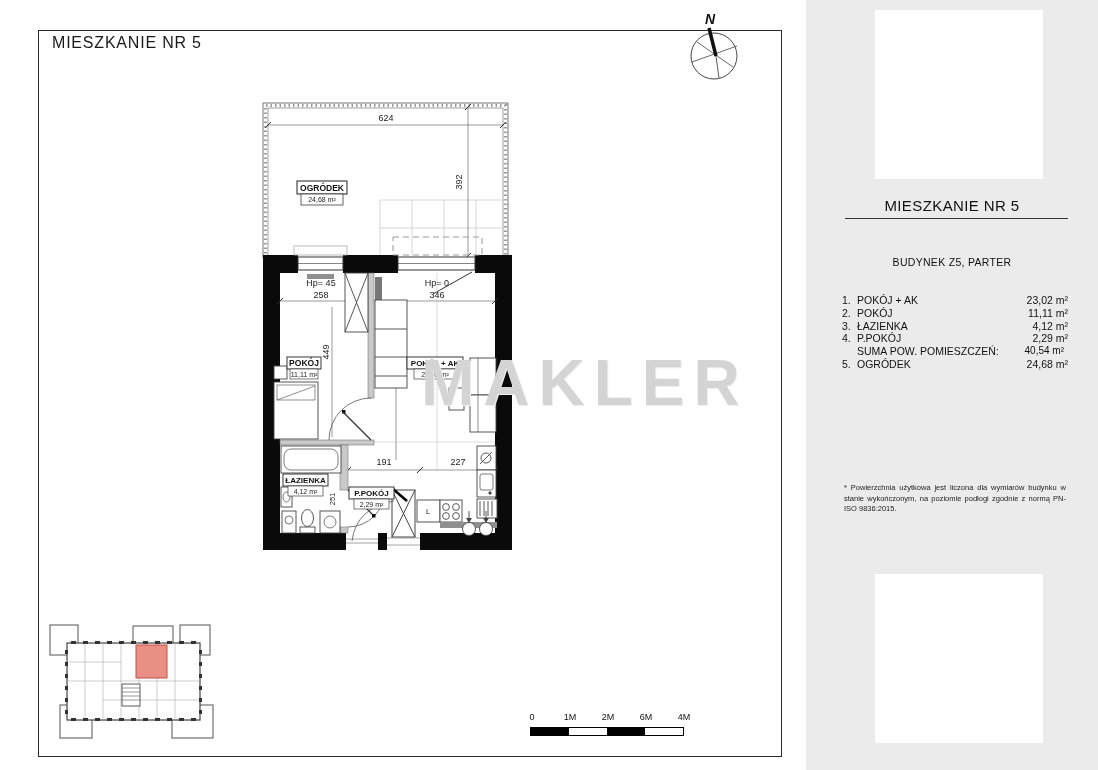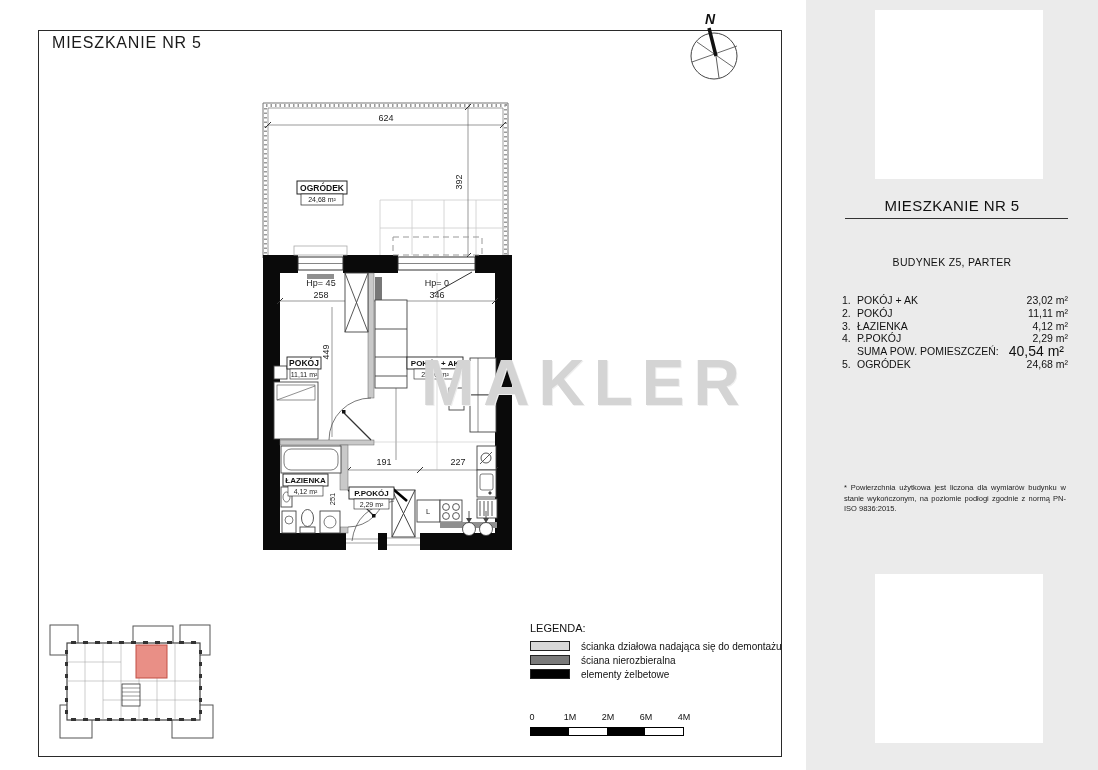--- a/index.html
+++ b/index.html
@@ -34,21 +34,21 @@
   .sb-title{position:absolute;top:197px;left:0;right:0;text-align:center;font-size:15px;
             letter-spacing:.4px;color:#111;}
   .sb-rule{position:absolute;top:218px;left:39px;right:30px;border-top:1.5px solid #333;}
   .sb-subtitle{position:absolute;top:224px;left:0;right:0;text-align:center;font-size:10.5px;
                letter-spacing:.3px;color:#111;margin-top:32px;}
   .sb-list{position:absolute;top:294px;left:36px;right:30px;font-size:10.5px;}
   .sb-row{display:flex;line-height:12.8px;}
   .sb-no{flex:0 0 15px;}
   .sb-name{flex:1 1 auto;white-space:nowrap;}
   .sb-area{flex:0 0 auto;}
-  .sb-row.sum .sb-area{font-size:14px;padding-right:4px;line-height:12.8px;}
+  .sb-row.sum .sb-area{font-size:10px;padding-right:4px;line-height:12.8px;}
   .sb-notes{position:absolute;top:481px;left:36px;right:30px;font-size:7.5px;line-height:1.42;
             text-align:justify;color:#222;}
   .sb-notes p{margin:2px;}
   
   text{font-family:"Liberation Sans",sans-serif;}
   .dim{font-size:9px;fill:#222;}
   .dims{font-size:7.5px;fill:#222;}
   .rname{font-size:8.5px;font-weight:bold;fill:#111;}
   .rname2{font-size:8px;font-weight:bold;fill:#111;}
   .rarea{font-size:7px;fill:#222;}
@@ -321,35 +321,20 @@
         </g>
         <g stroke="#333" stroke-width="3" stroke-dasharray="4,8">
           <line x1="66.5" y1="650" x2="66.5" y2="714"></line>
           <line x1="200.5" y1="650" x2="200.5" y2="714"></line>
         </g>
       </g>
     </svg>
 
     <div class="watermark">MAKLER</div>
 
-    <div class="legend">
-      <div class="legend-title">LEGENDA:</div>
-      <div class="legend-row">
-        <span class="swatch sw-0"></span>
-        <span class="legend-label">ścianka działowa nadająca się do demontażu</span>
-      </div>
-      <div class="legend-row">
-        <span class="swatch sw-1"></span>
-        <span class="legend-label">ściana nierozbieralna</span>
-      </div>
-      <div class="legend-row">
-        <span class="swatch sw-2"></span>
-        <span class="legend-label">elementy żelbetowe</span>
-      </div>
-    </div>
 
     <div class="scalebar">
       <span class="sc-label" style="left:4px">0</span>
       <span class="sc-label" style="left:42px">1M</span>
       <span class="sc-label" style="left:80px">2M</span>
       <span class="sc-label" style="left:118px">6M</span>
       <span class="sc-label" style="left:156px">4M</span>
       <div class="sc-bar">
         <div class="sc-seg sc-b"></div>
           <div class="sc-seg sc-w"></div>

